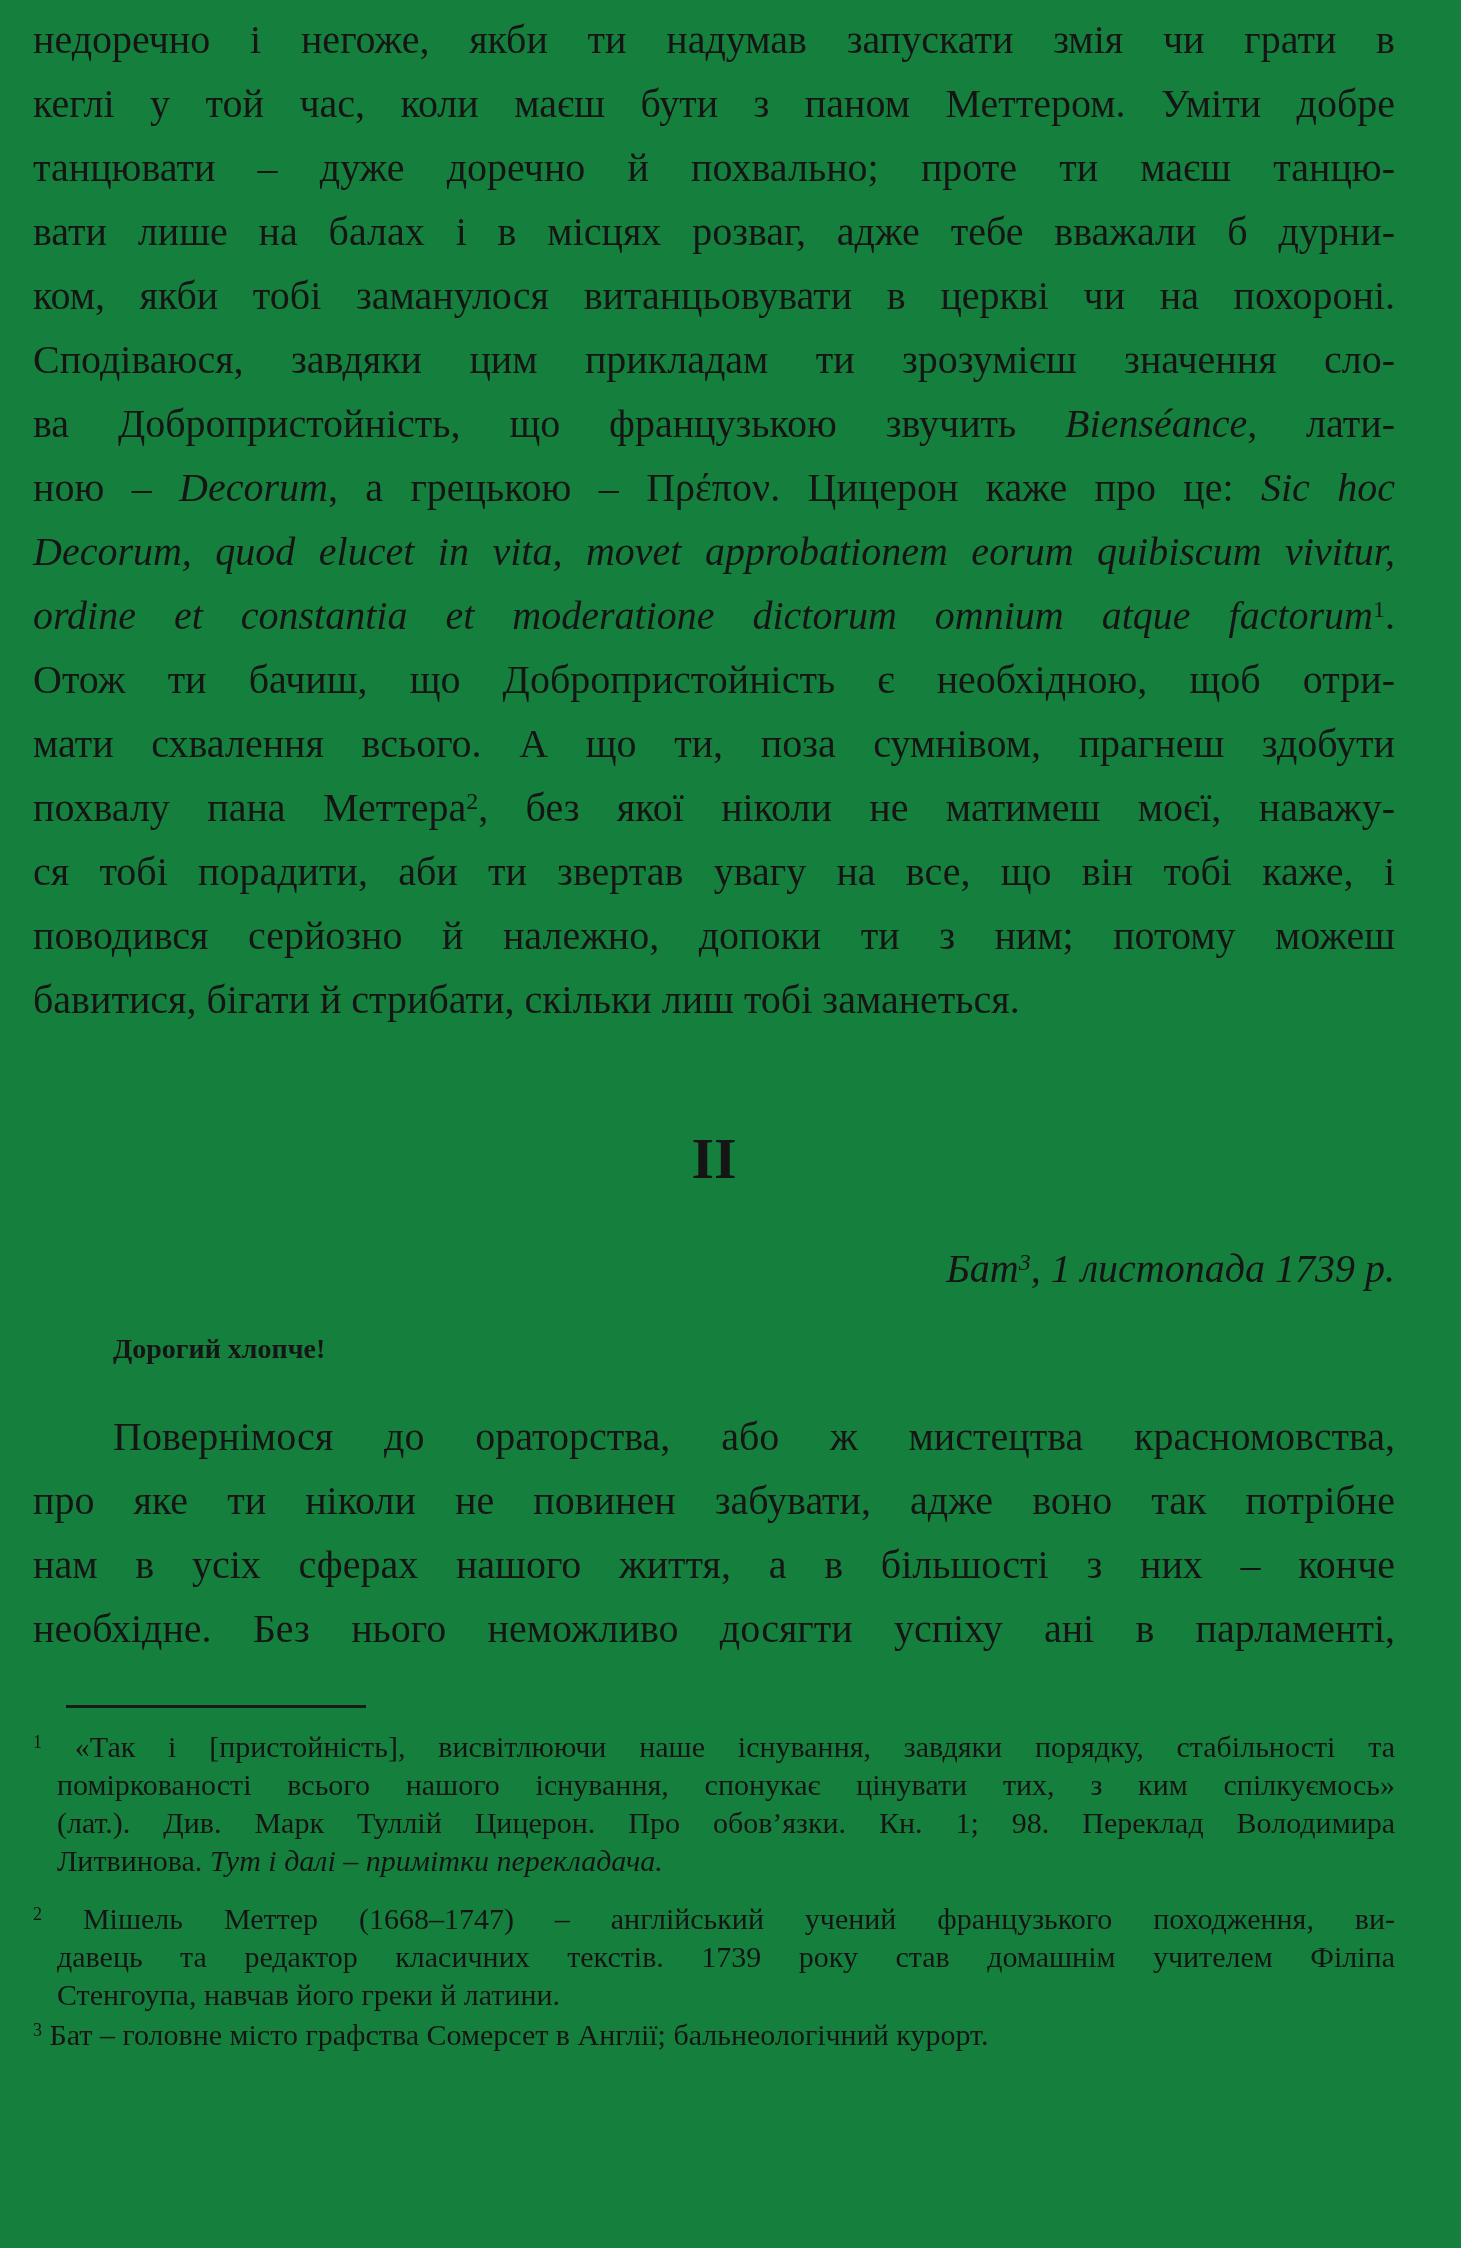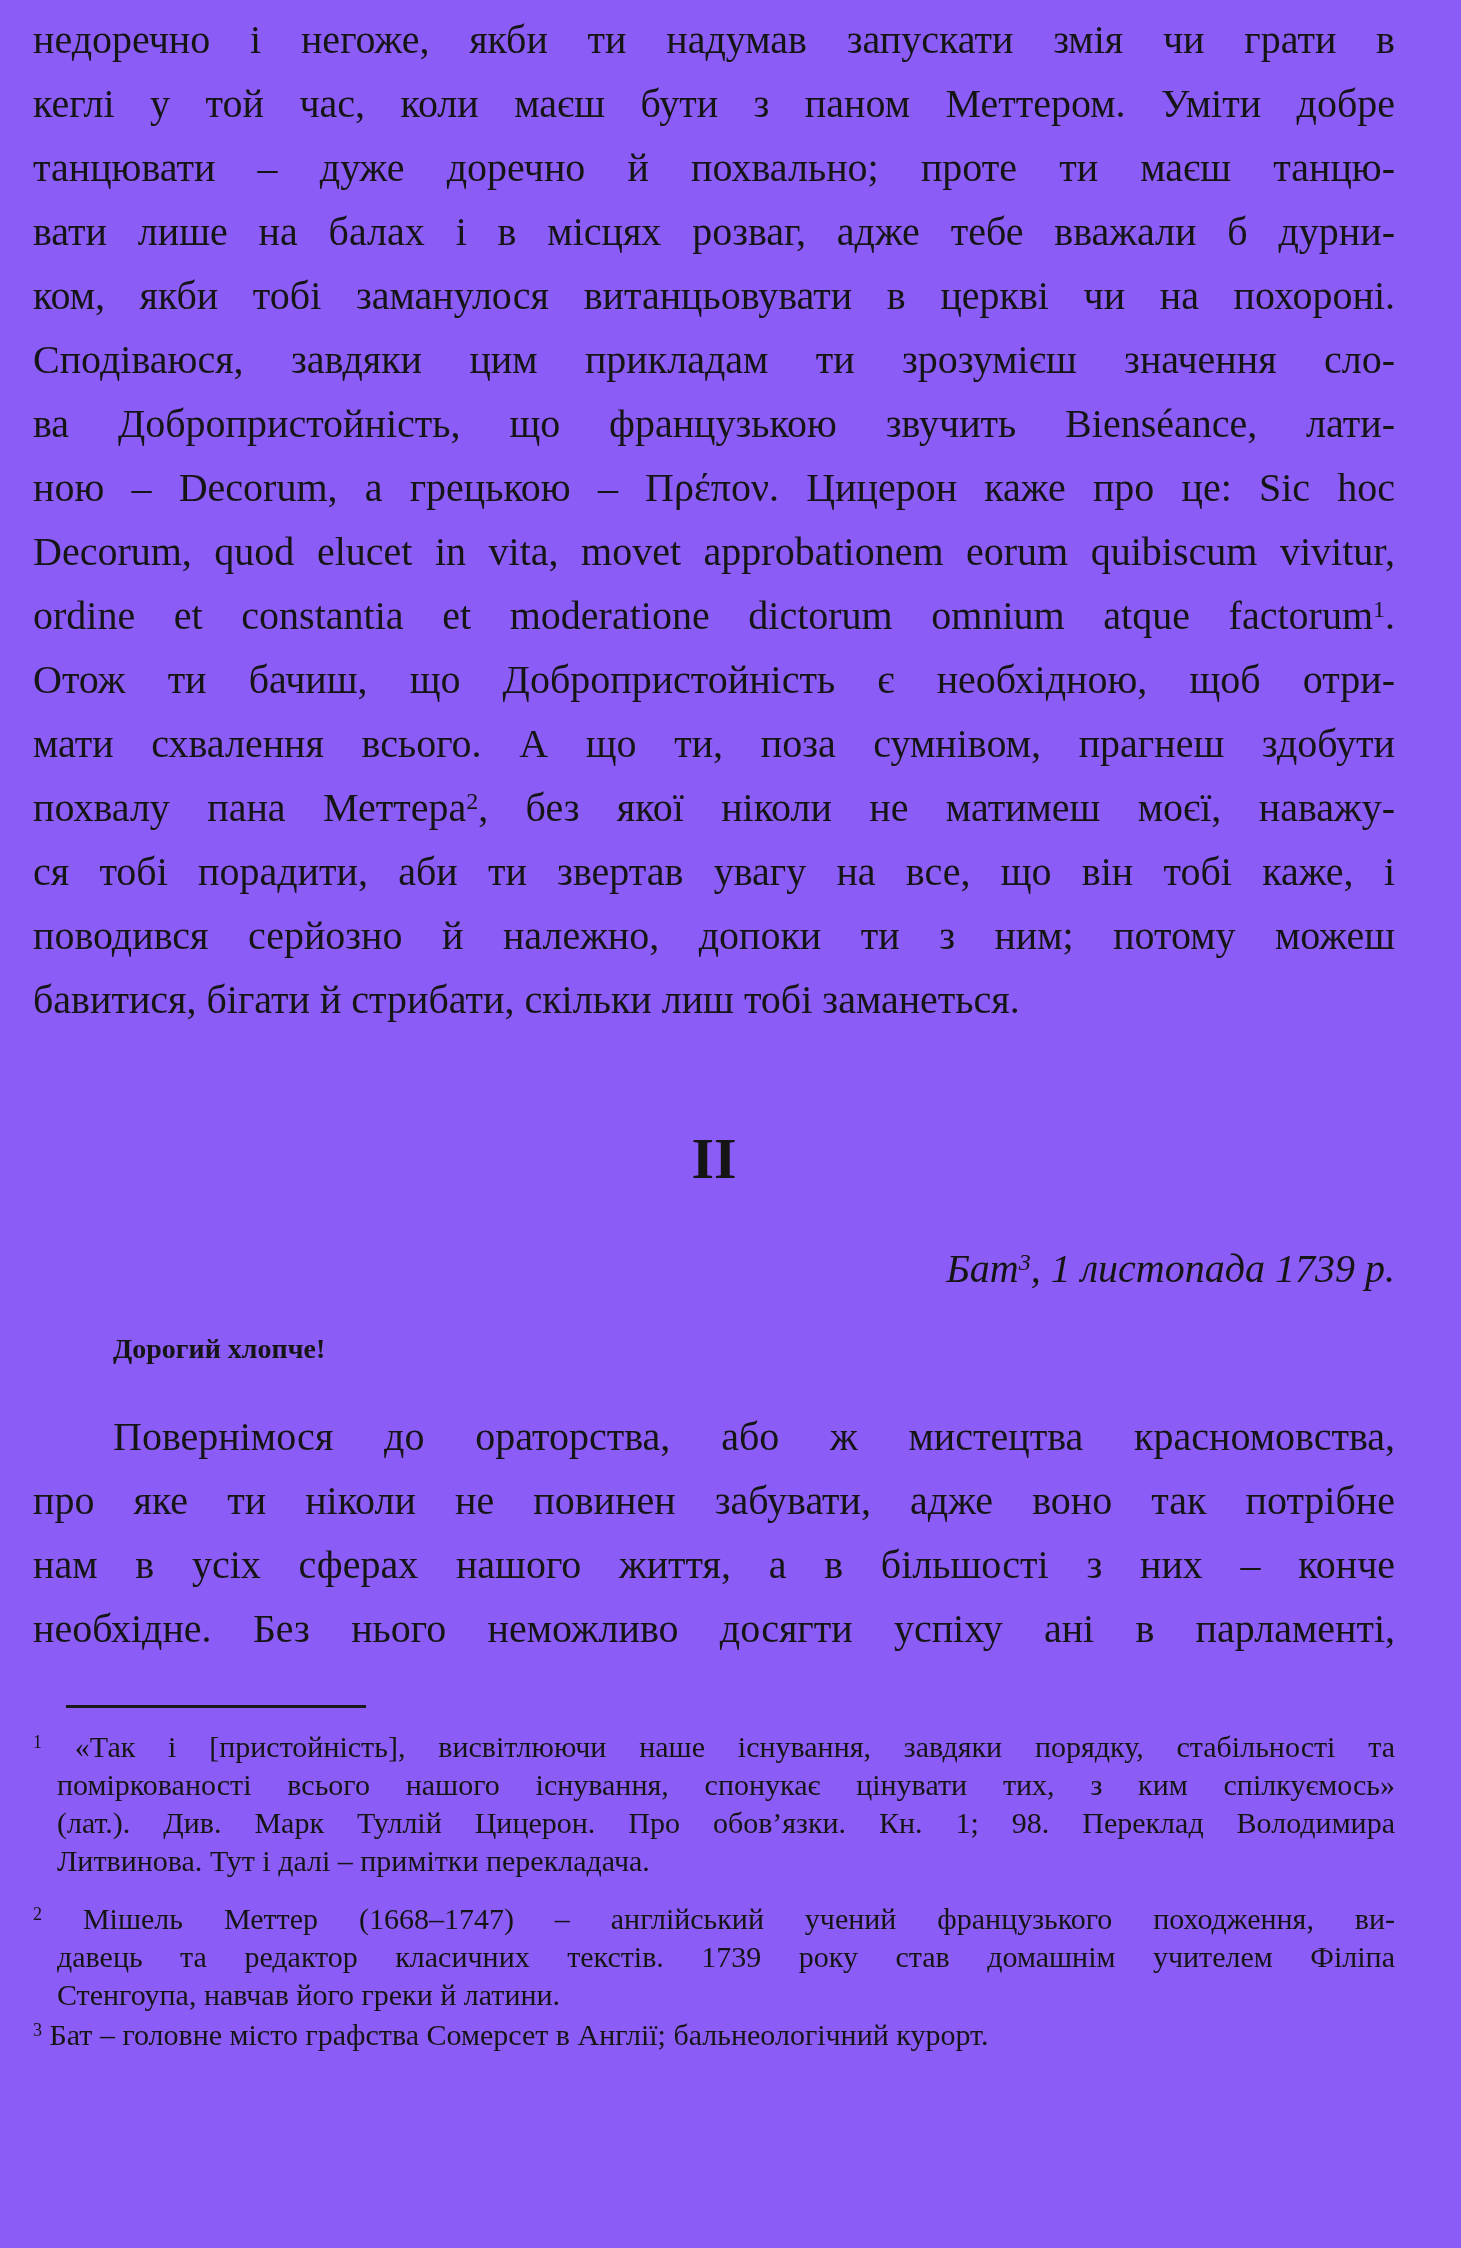--- a/index.html
+++ b/index.html
@@ -1,39 +1,39 @@
 <!DOCTYPE html>
 <html><head>
 <meta charset="utf-8">
 <style>
   * { margin:0; padding:0; box-sizing:border-box; }
   html, body { background:#ffffff; }
   .page {
     position:relative;
     width:1461px;
     height:2248px;
-    background:#8b5cf6;
+    background:#15803d;
     color:#151515;
     font-family:"Liberation Serif", "DejaVu Serif", serif;
     overflow:hidden;
   }
   .textblock {
     padding-left:33px;
     padding-right:66px; 
   }
   
   .tl {
     font-size:40px;
     line-height:64px;
     white-space:normal;
   }
   .jline { text-align:justify; text-align-last:justify; }
   .lline { text-align:left; text-align-last:left; }
   .ind  { text-indent:80px; }
-  .it   { }
+  .it   { font-style:italic; }
   .sp   { font-size:60%; position:relative; top:-0.52em; line-height:0; }
 
   .body-lines { padding-top:8px; }
 
   .heading {
     margin-top:95px;
     text-align:center;
     font-weight:bold;
     font-size:58px;
     line-height:64px;

